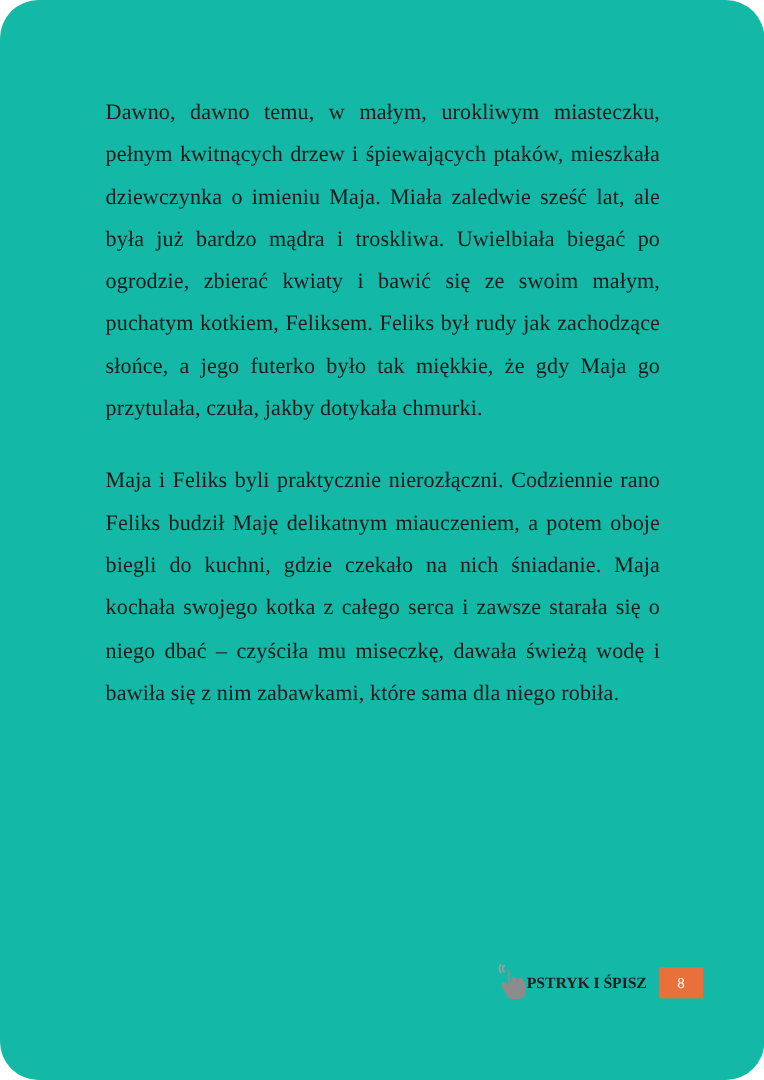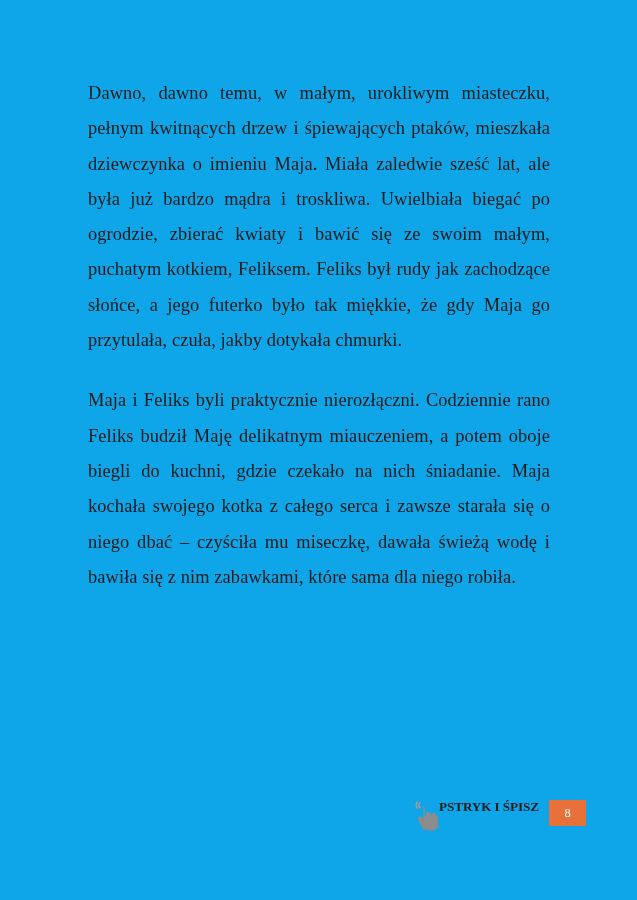--- a/index.html
+++ b/index.html
@@ -11,21 +11,22 @@
     height: 900px;
     background: #ffffff;
     font-family: "Liberation Serif", "DejaVu Serif", serif;
     overflow: hidden;
     position: relative;
   }
 
   .page {
     position: absolute;
     inset: 0;
-    background: #0ea5e9;
+    background: #14b8a6;
+    border-radius: 32px;
   }
 
   .text-column {
     position: absolute;
     left: 88px;
     top: 76px;
     width: 462px;
   }
 
   .paragraph {
@@ -47,21 +48,21 @@
 
   
 
   .footer-badge {
     position: absolute;
     left: 412px;
     top: 800px;
     width: 146px;
     height: 38px;
     display: flex;
-    align-items: flex-start;
+    align-items: center;
   }
 
   .tap-icon {
     width: 26px;
     height: 34px;
     flex: 0 0 auto;
     display: block;
     margin-right: 1px;
   }
 

